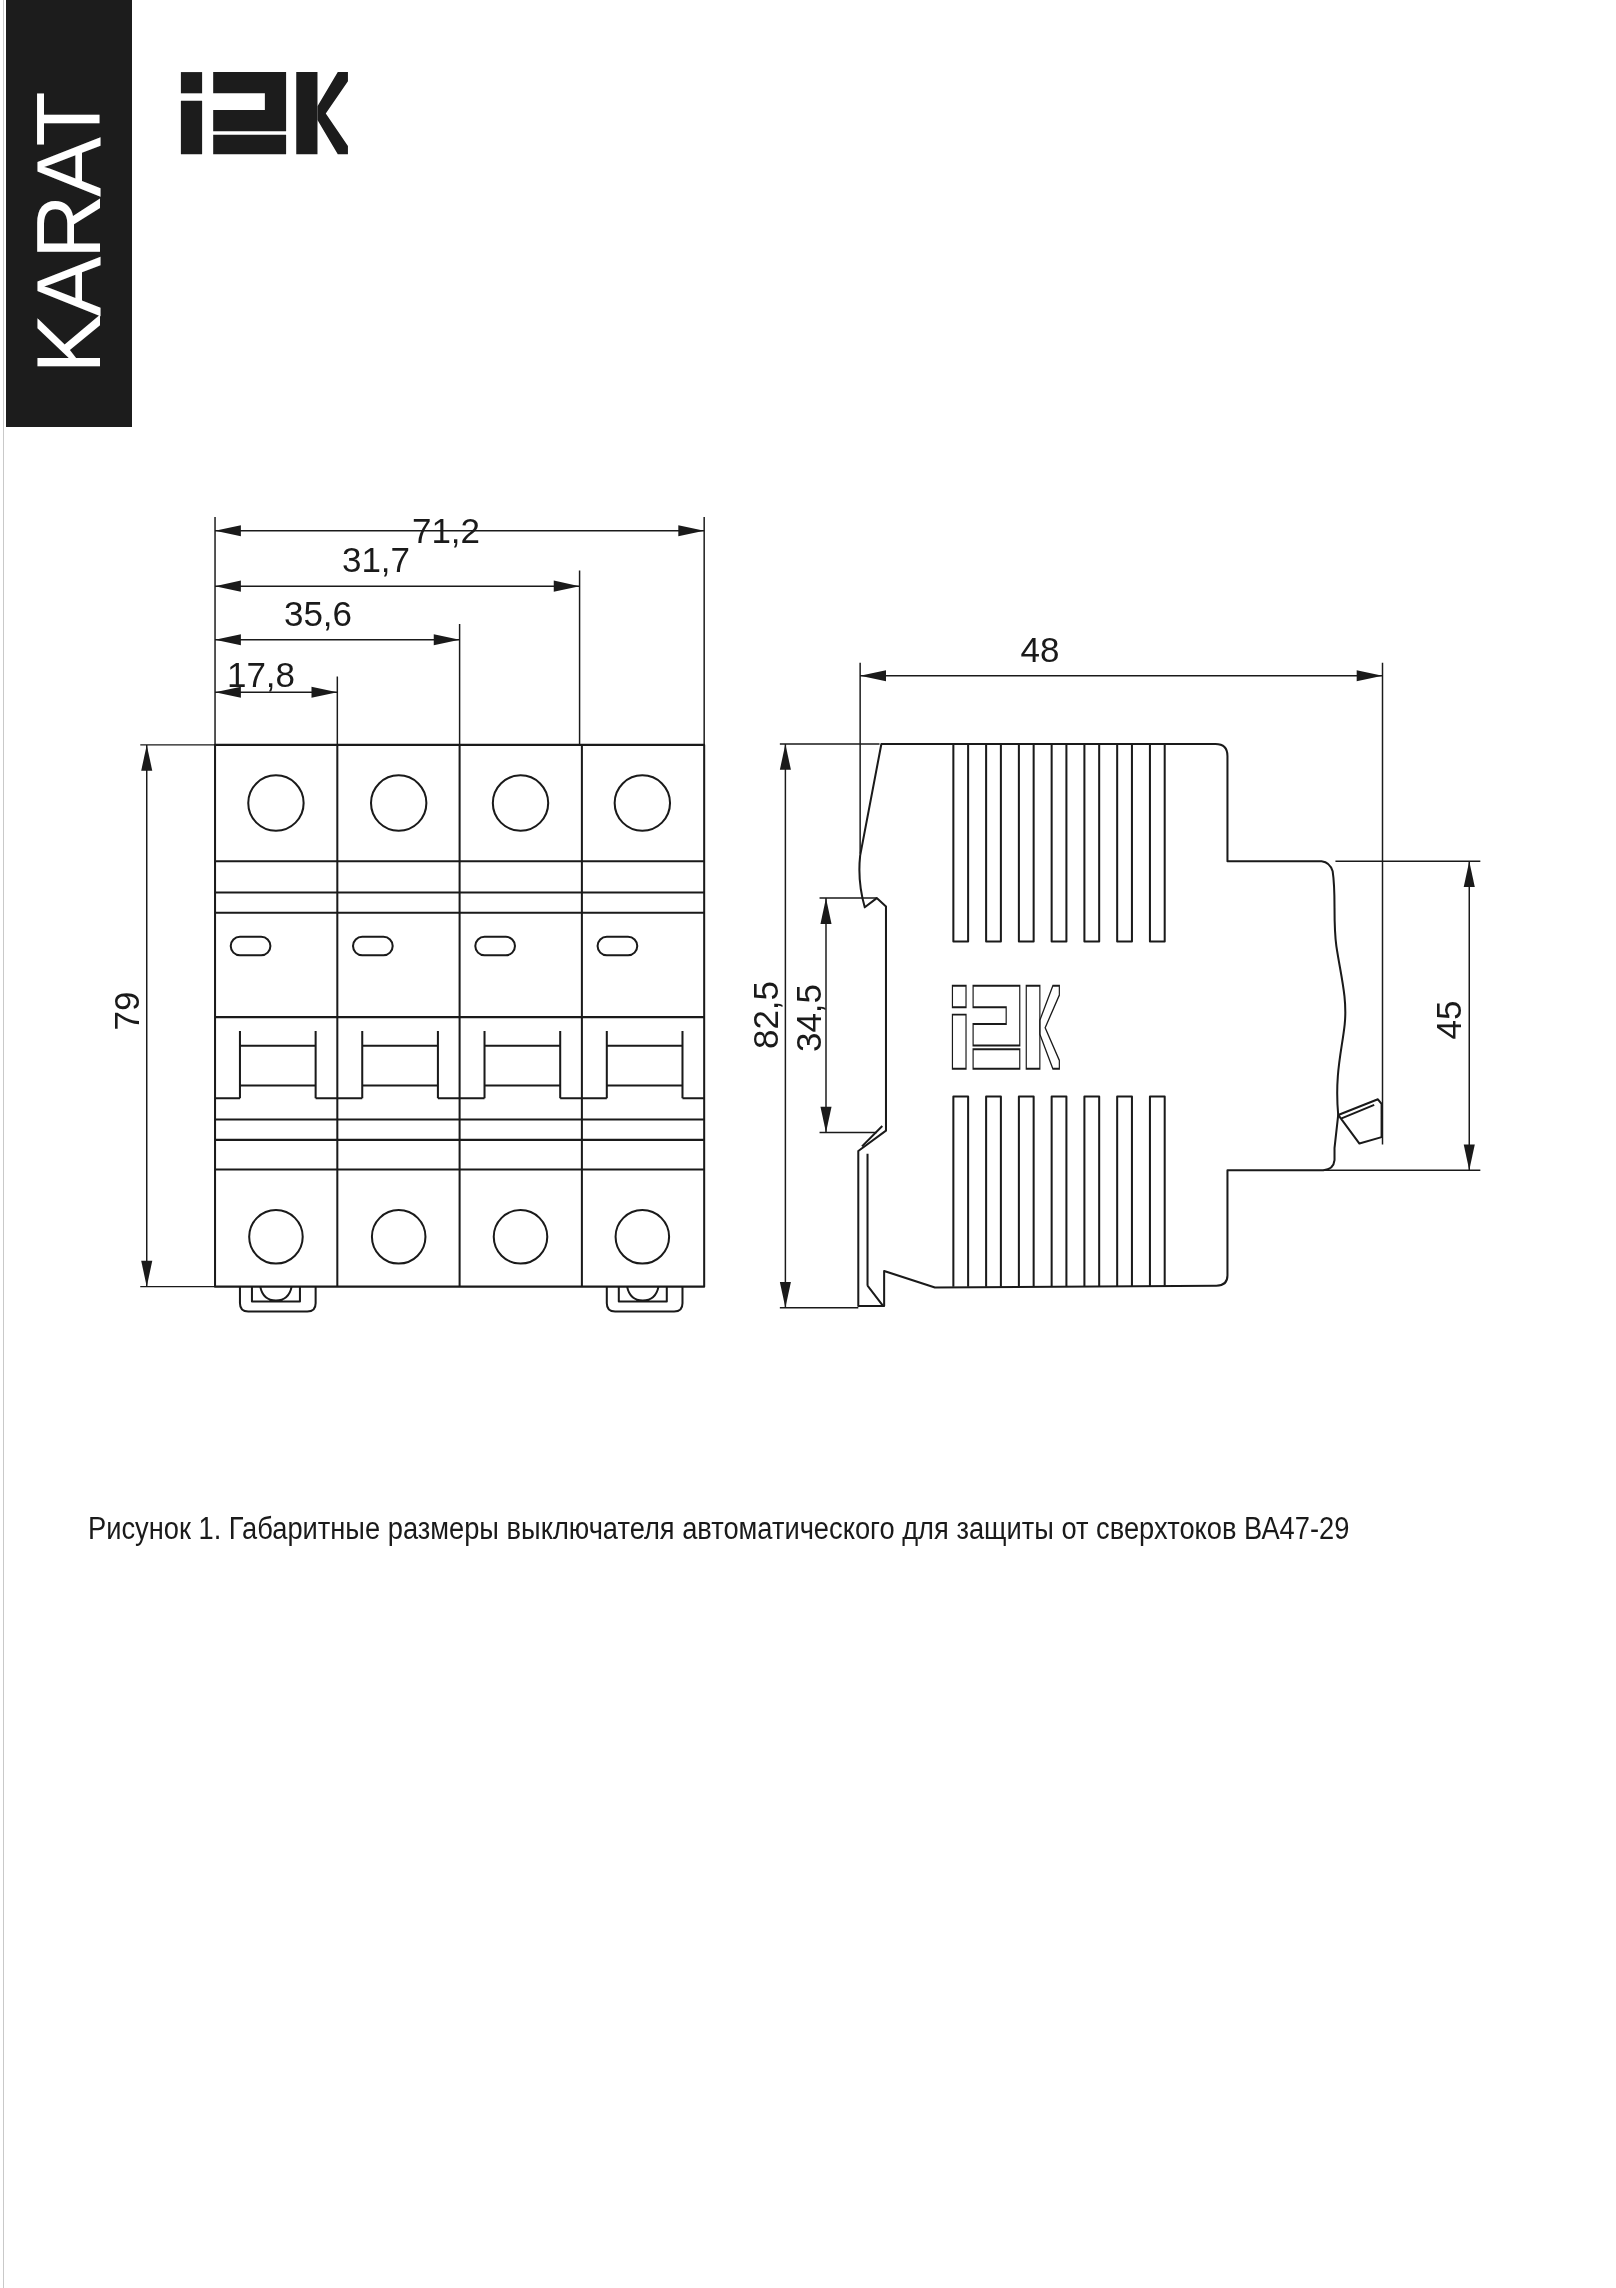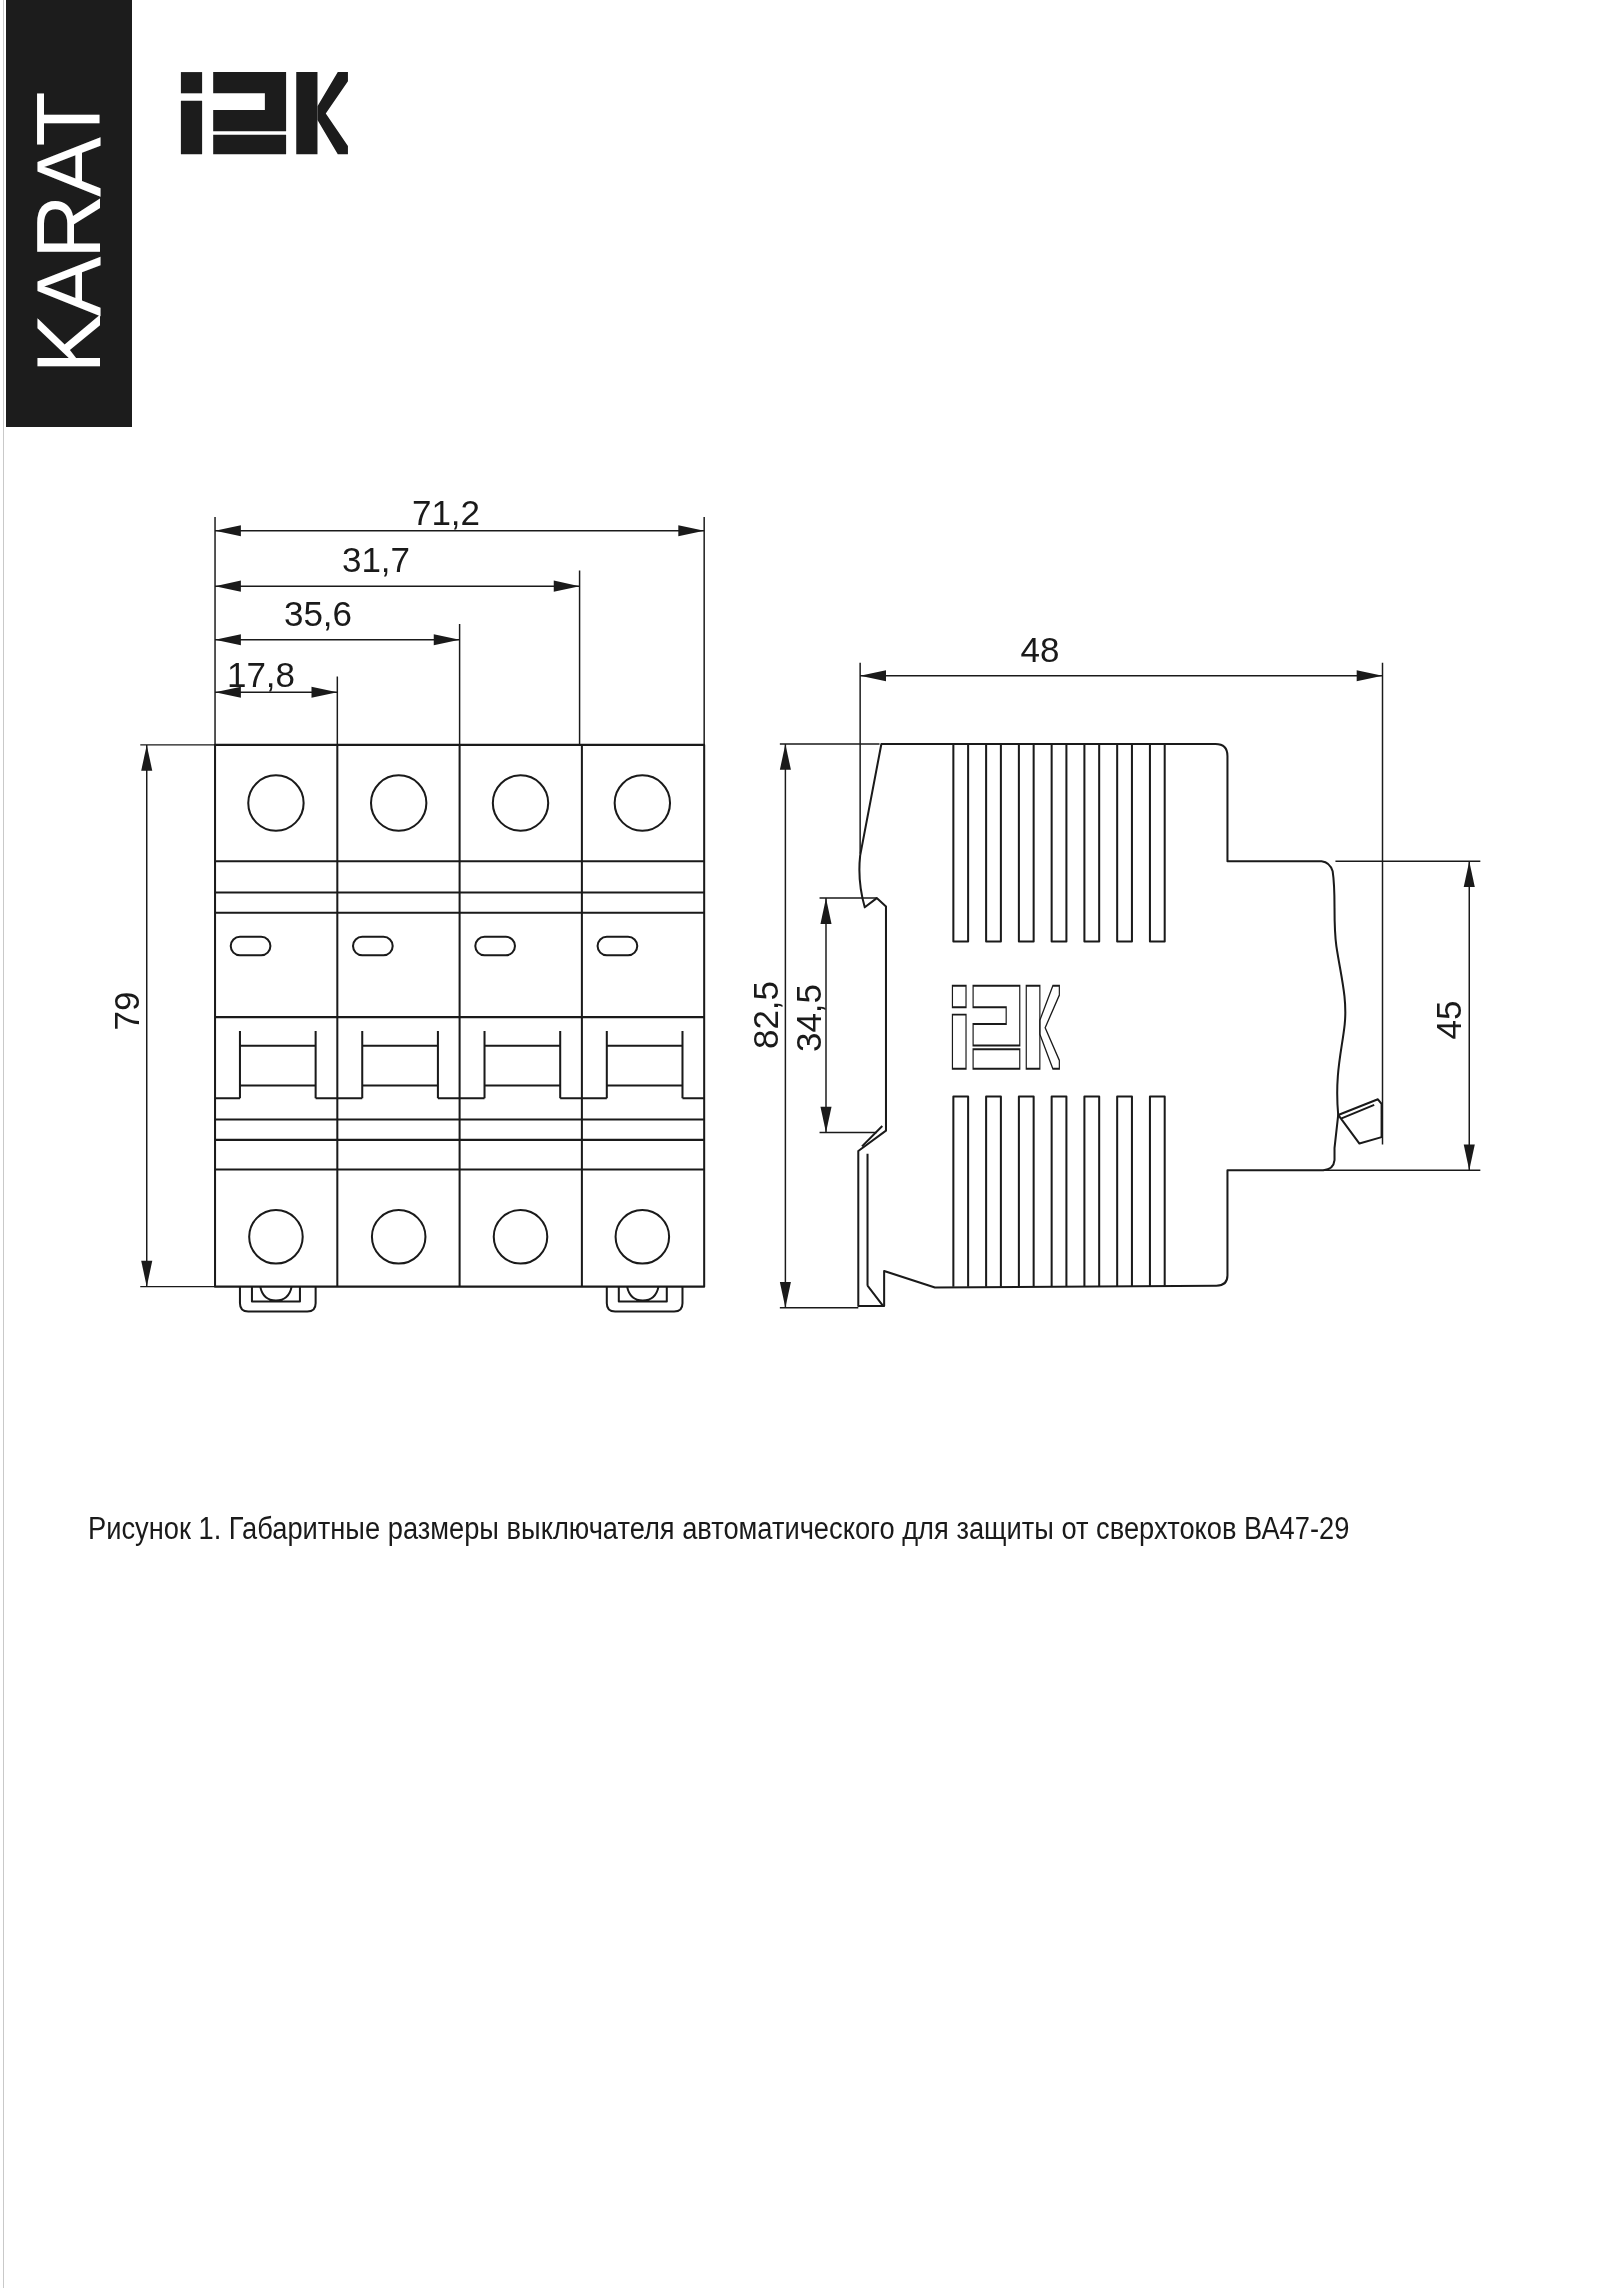--- a/index.html
+++ b/index.html
@@ -128,21 +128,21 @@
         <polygon points="1498,732 1470,726 1470,738"></polygon>
       <polygon points="851,806 845,834 857,834"></polygon>
         <polygon points="851,1417 845,1389 857,1389"></polygon>
       <polygon points="895,973 889,1001 901,1001"></polygon>
         <polygon points="895,1227 889,1199 901,1199"></polygon>
       <polygon points="1592,933 1586,961 1598,961"></polygon>
         <polygon points="1592,1268 1586,1240 1598,1240"></polygon>
     </g>
   </svg>
 
-  <div class="hlabel" style="left:446px;top:534px">71,2</div>
+  <div class="hlabel" style="left:446px;top:552px">71,2</div>
   <div class="hlabel" style="left:376px;top:581px">31,7</div>
   <div class="hlabel" style="left:318px;top:635px">35,6</div>
   <div class="hlabel" style="left:261px;top:696px">17,8</div>
   <div class="vlabel" style="left:127px;top:1011px">79</div>
   <div class="hlabel" style="left:1040px;top:671px">48</div>
   <div class="vlabel" style="left:766px;top:1015px">82,5</div>
   <div class="vlabel" style="left:809px;top:1018px">34,5</div>
   <div class="vlabel" style="left:1449px;top:1020px">45</div>
 
   <div class="caption">Рисунок 1. Габаритные размеры выключателя автоматического для защиты от сверхтоков ВА47-29</div>

